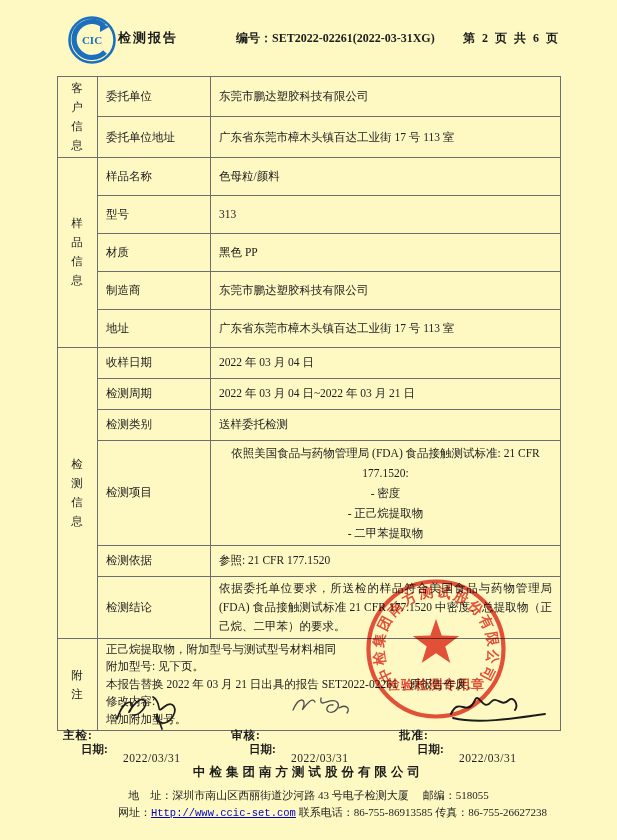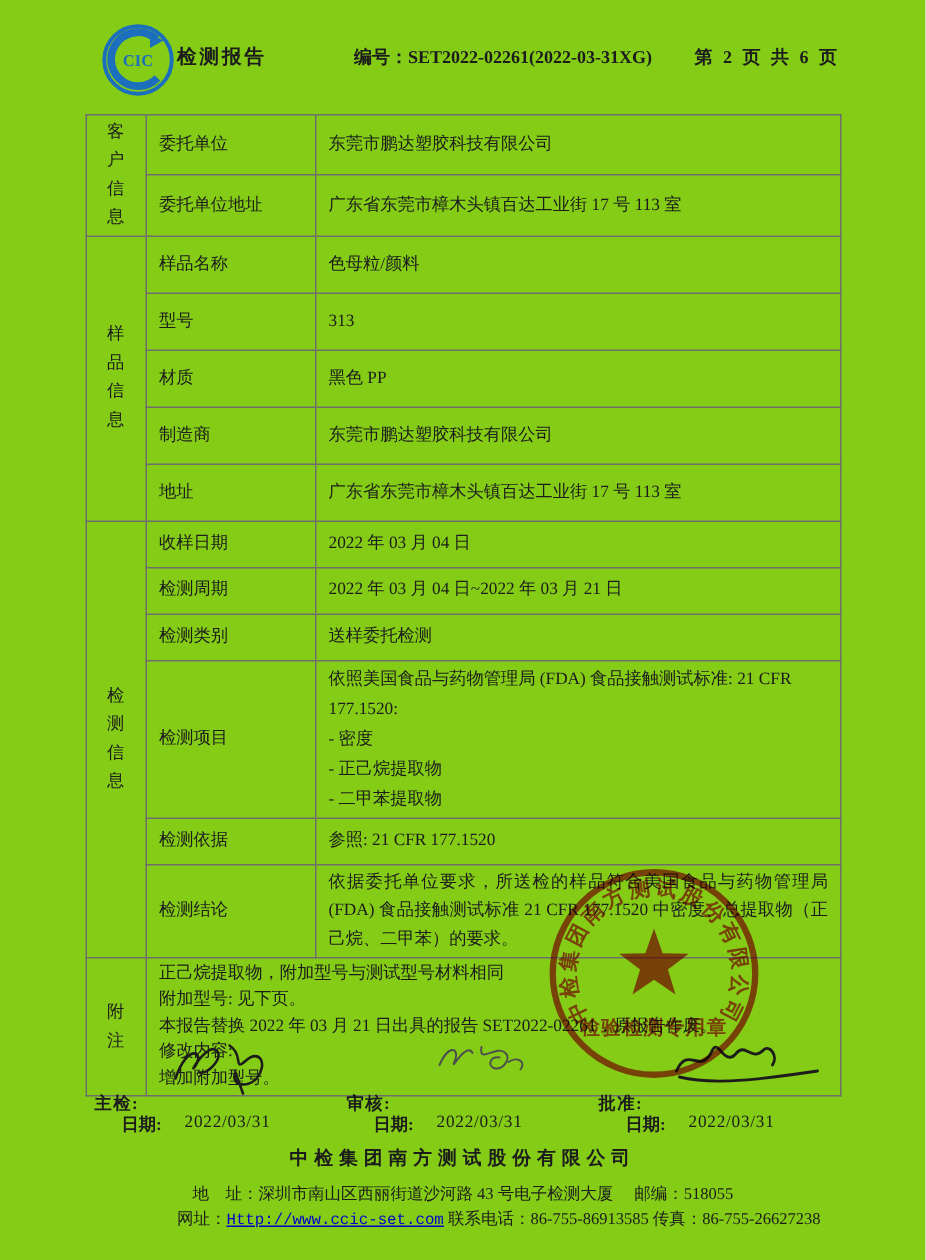--- a/index.html
+++ b/index.html
@@ -1,17 +1,17 @@
 <!DOCTYPE html>
 <html><head>
 <meta charset="utf-8">
 <style>
   html,body{margin:0;padding:0;background:#e8e8e8;}
   .page{
-    position:relative;width:617px;height:840px;background:#84cc16;
+    position:relative;width:617px;height:840px;background:#fef9c3;
     font-family:"Liberation Serif","DejaVu Serif",serif;color:#1c1c1c;
     margin:0 auto;overflow:hidden;
   }
   
   .header{position:absolute;left:0;top:0;width:617px;height:76px;}
   .logo{position:absolute;left:60px;top:14px;width:64px;height:52px;}
   .report-title{position:absolute;left:118px;top:29px;font-size:13px;font-weight:bold;letter-spacing:2px;}
   .report-no{position:absolute;left:236px;top:30px;font-size:12px;font-weight:bold;}
   .page-info{position:absolute;right:57px;top:30px;font-size:12px;font-weight:bold;letter-spacing:2px;}
   
@@ -22,38 +22,38 @@
   }
   table.info-table td{
     border:1px solid #6e6e6e;vertical-align:middle;
     padding:2px 8px;line-height:1.65;
   }
   td.sec{white-space:pre-line;text-align:center;padding:2px 2px;line-height:2.1;letter-spacing:1px;}
   td.lbl{padding-left:9px;}
   td.val{padding-left:12px;}
   tr.r33 > td{height:33px;}
   tr.r26 > td{height:26px;}
-  td.multi{vertical-align:middle;padding-top:5px;padding-bottom:5px;}
+  td.multi{vertical-align:middle;padding-top:5px;padding-bottom:5px;text-align:center;}
   td.multi div{line-height:20px;}
   td.concl{text-align:justify;line-height:19px;padding-top:5px;padding-bottom:5px;}
   td.notes{vertical-align:middle;padding-top:5px;padding-bottom:5px;}
   td.notes div{line-height:17.5px;}
   
   .stamp{position:absolute;left:361px;top:574px;width:150px;height:150px;
          opacity:.88;mix-blend-mode:multiply;pointer-events:none;}
   
   .sign-block{position:absolute;left:57px;top:686px;width:504px;font-size:11.5px;}
   .sign-row{display:grid;grid-template-columns:168px 168px 168px;}
   .sign-cell{position:relative;height:44px;}
   .sign-cell .role{position:absolute;left:6px;top:28px;font-weight:bold;letter-spacing:1px;margin-top:14px;}
   .sign-cell svg{position:absolute;left:44px;top:0;}
   .date-row{display:grid;grid-template-columns:168px 168px 168px;margin-top:12px;}
   .date-cell{position:relative;height:18px;}
   .date-cell .dlabel{position:absolute;left:24px;top:0;font-weight:bold;}
-  .date-cell .dvalue{position:absolute;left:66px;top:0;letter-spacing:.5px;}
+  .date-cell .dvalue{position:absolute;left:66px;top:10px;letter-spacing:.5px;}
   
   .footer{position:absolute;left:0;top:764px;width:617px;text-align:center;}
   .footer .company{font-size:12.5px;font-weight:bold;letter-spacing:4px;}
   .footer .line2{font-size:11px;margin-top:7px;}
   .footer .line3{font-size:11px;margin-top:2px;padding-left:48px;}
   .footer a{color:#0000cc;text-decoration:underline;font-family:"Liberation Mono","DejaVu Sans Mono",monospace;font-size:10.5px;}
   .sp{display:inline-block;width:14px;}
 </style>
 </head>
 <body>

